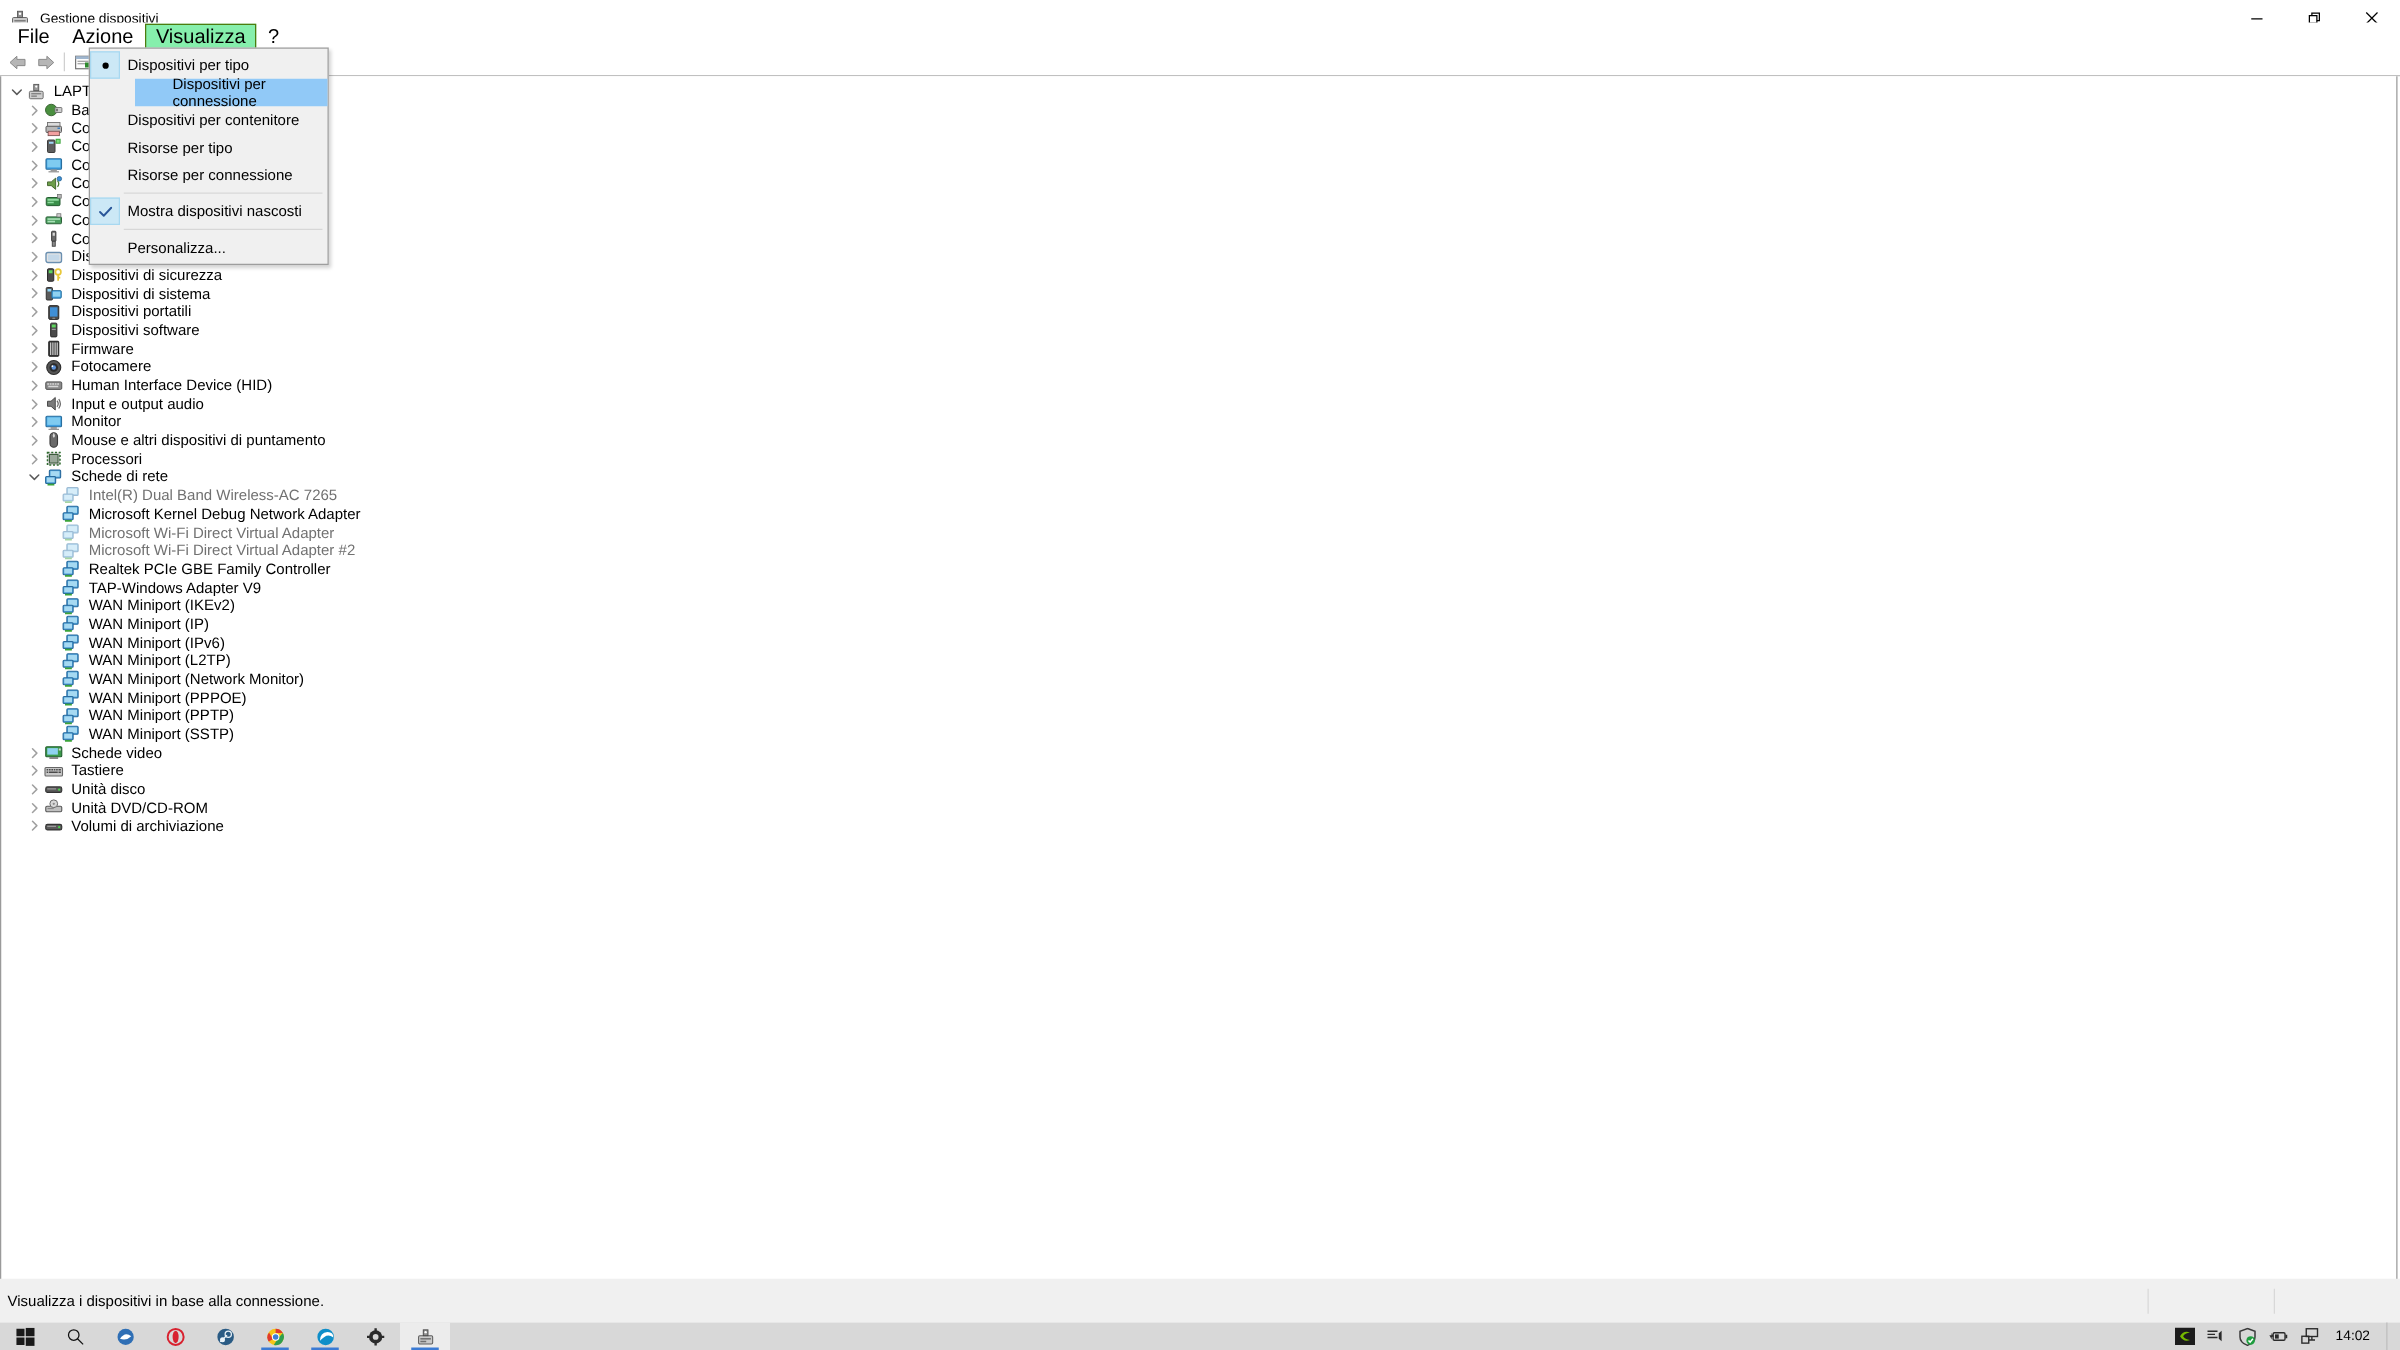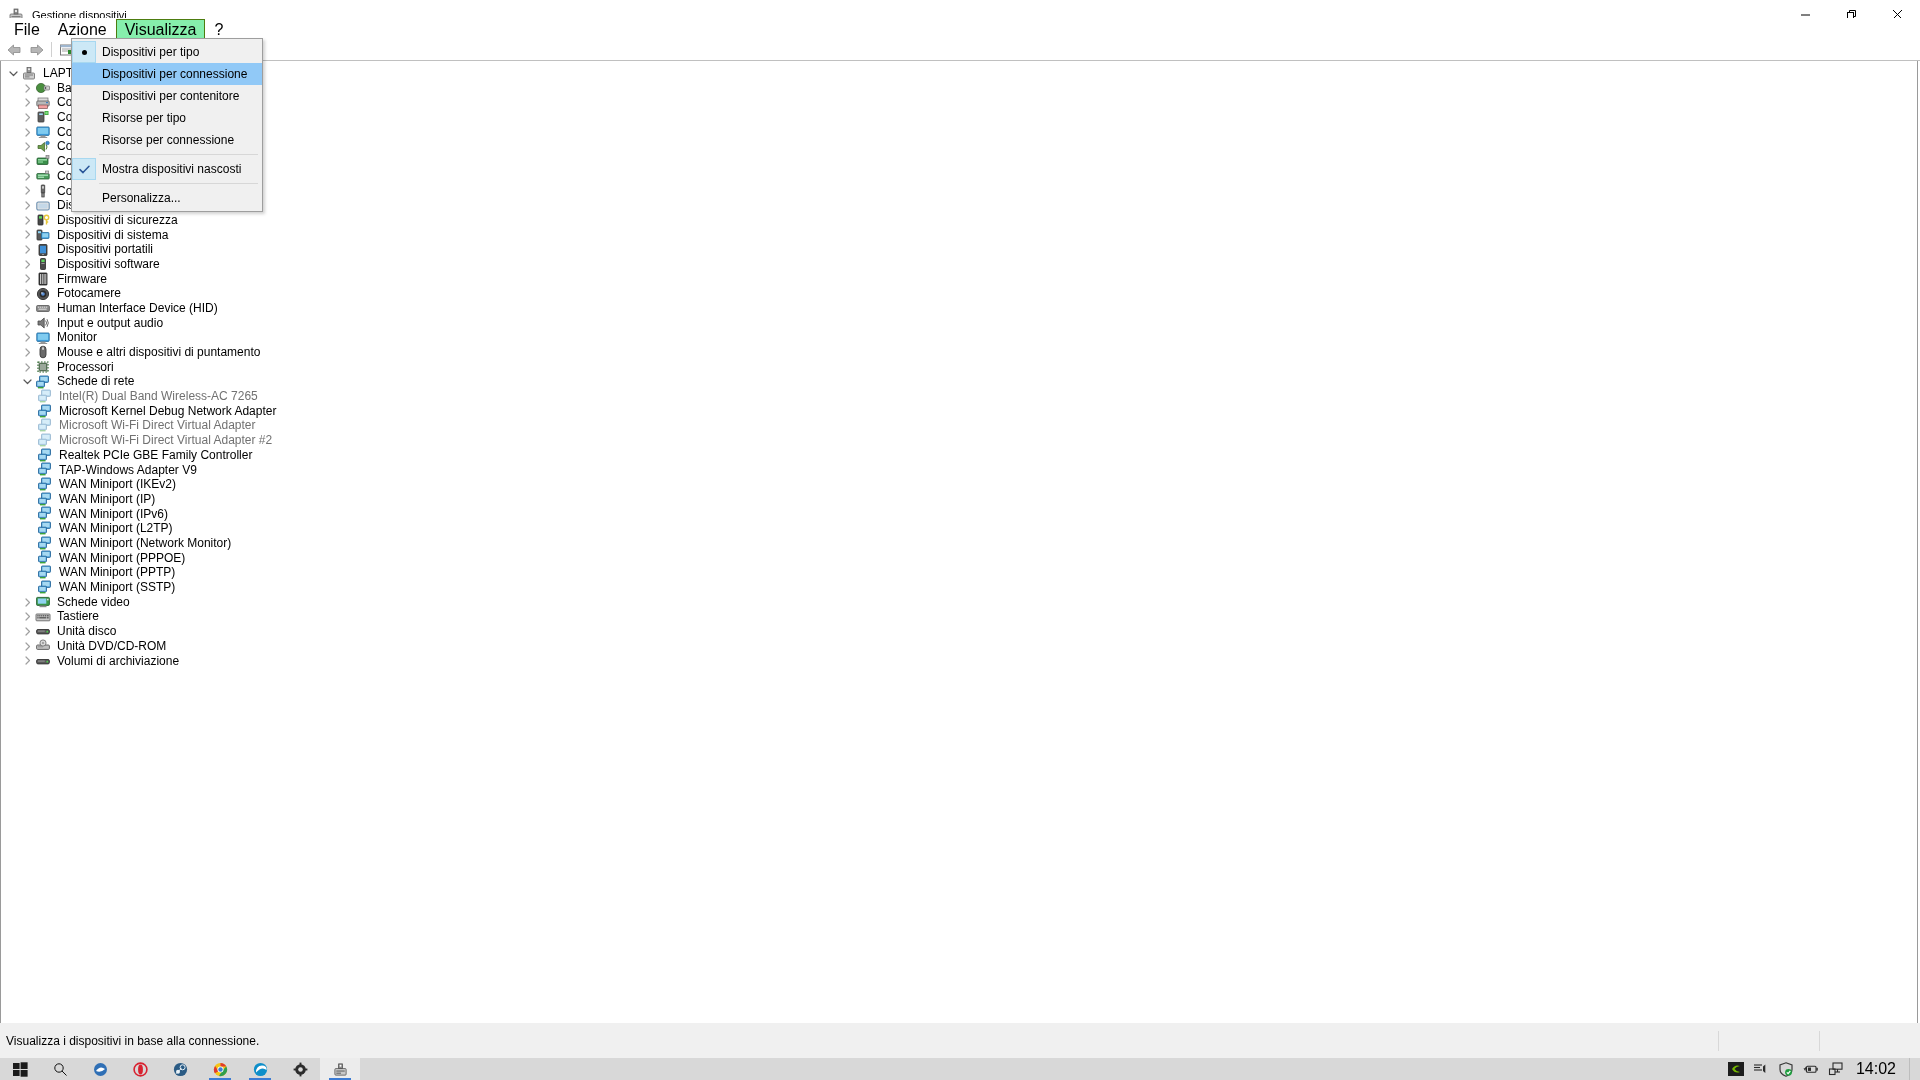--- a/index.html
+++ b/index.html
@@ -160,21 +160,21 @@
   .label {
     font-size: 12px;
     padding: 0 2px;
   }
   .dim .label { color: #717171; }
   .dim .tree-icon { opacity: 0.45; }
 
   
   .d0 { padding-left: 4px; }
   .d1 { padding-left: 18px; }
-  .d2 { padding-left: 20px; align-items: flex-end; }
+  .d2 { padding-left: 32px; }
 
   
   .dropdown {
     position: absolute;
     top: 38px;
     left: 71px;
     width: 192px;
     background: #f0f0f0;
     border: 1px solid #9e9e9e;
     box-shadow: 2px 2px 3px rgba(0,0,0,0.18);
@@ -183,21 +183,21 @@
     box-sizing: border-box;
   }
   .dd-item {
     display: flex;
     align-items: center;
     height: 22px;
     font-size: 12px;
     color: #000;
     cursor: default;
   }
-  .dd-item.highlight { background: #91c9f7; }
+  .dd-item.highlight { background: #91c9f7; margin-left: 36px; }
   .dd-gutter {
     width: 24px;
     height: 22px;
     flex: 0 0 24px;
     display: flex;
     align-items: center;
     justify-content: center;
   }
   .dd-gutter.marked { background: #cce8f6; border: 1px solid #a8d8f0; box-sizing: border-box; }
   .dd-label { padding-left: 6px; }
@@ -266,21 +266,21 @@
     padding-right: 4px;
     gap: 7px;
   }
   .tray-icon {
     width: 18px; height: 18px;
     display: flex;
     align-items: center;
     justify-content: center;
   }
   .clock {
-    font-size: 16px;
+    font-size: 11px;
     color: #000;
     padding: 0 6px 0 4px;
     line-height: 22px;
   }
   .tray-edge {
     width: 6px;
     height: 22px;
     border-left: 1px solid #bdbdbd;
   }
 </style>

